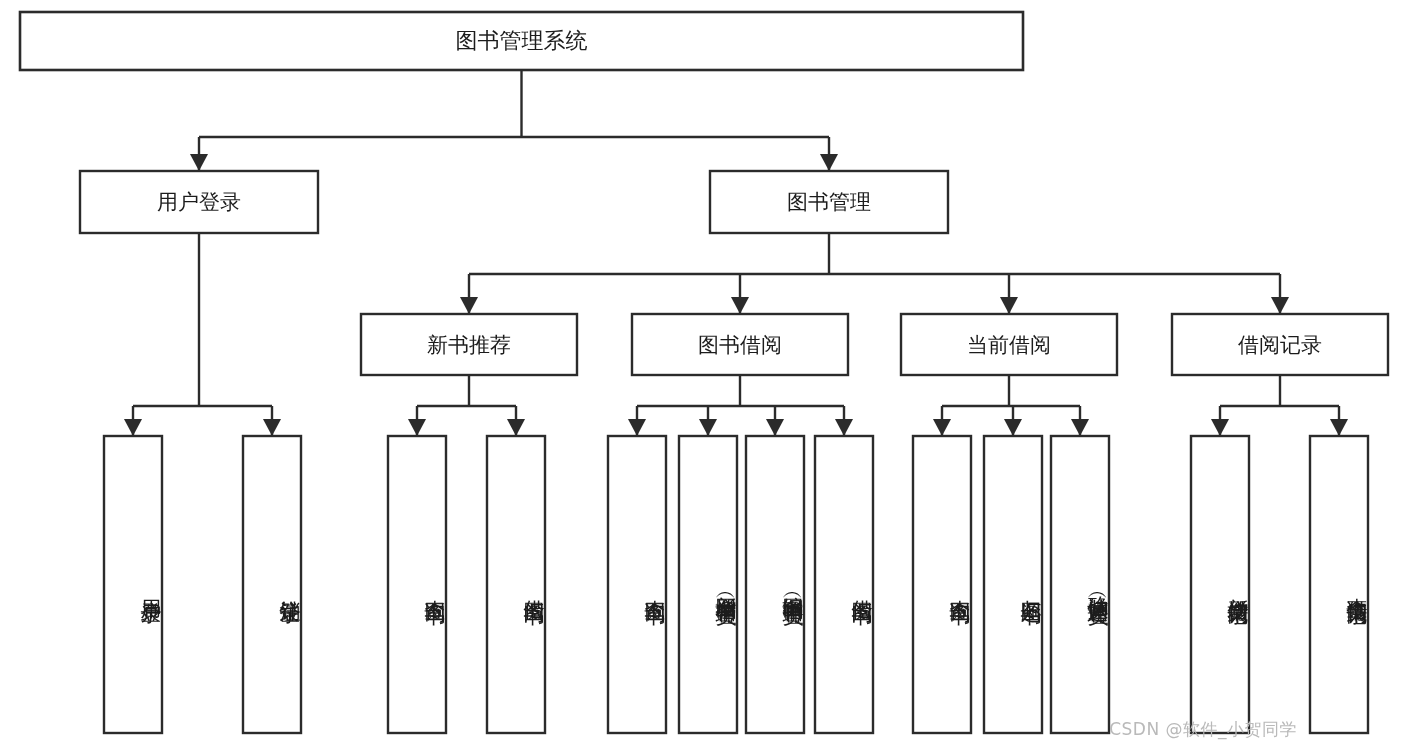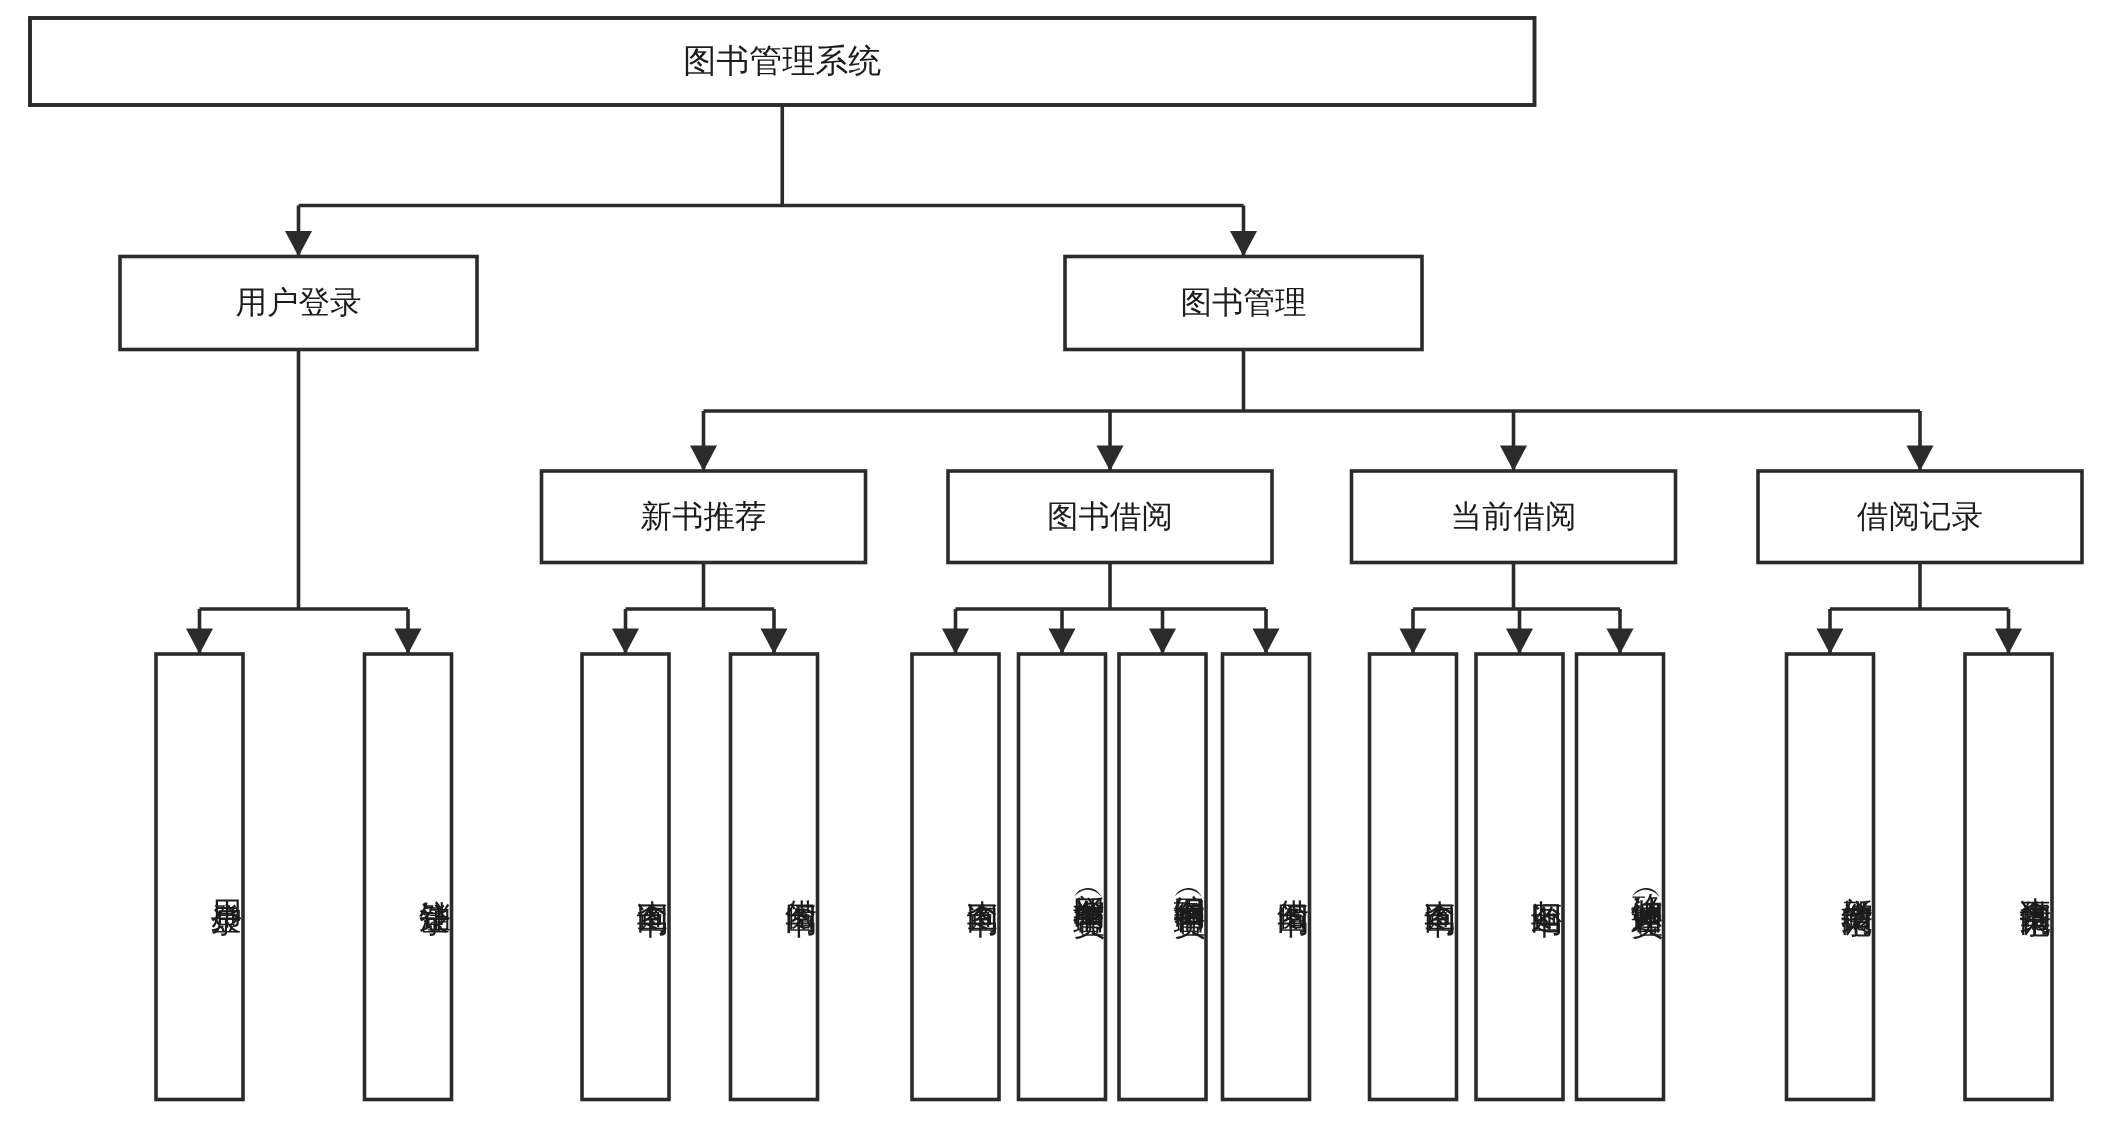--- a/index.html
+++ b/index.html
@@ -186,13 +186,14 @@
       <div class="vlabel" style="left: 679px; top: 446px; width: 58px; height: 279px;">新增图书（管理员）</div>
       <div class="vlabel" style="left: 746px; top: 446px; width: 58px; height: 279px;">编辑图书（管理员）</div>
       <div class="vlabel" style="left: 815px; top: 446px; width: 58px; height: 279px;">借阅图书</div>
       <div class="vlabel" style="left: 913px; top: 446px; width: 58px; height: 279px;">查询图书</div>
       <div class="vlabel" style="left: 984px; top: 446px; width: 58px; height: 279px;">归还图书</div>
       <div class="vlabel" style="left: 1051px; top: 446px; width: 58px; height: 279px;">确认归还（管理员）</div>
       <div class="vlabel" style="left: 1191px; top: 446px; width: 58px; height: 279px;">新增借阅记录</div>
       <div class="vlabel" style="left: 1310px; top: 446px; width: 58px; height: 279px;">查询借阅记录</div>
     </div>
 
+  <div class="watermark">CSDN @软件_小贺同学</div>
 </div>
 
 </body></html>

